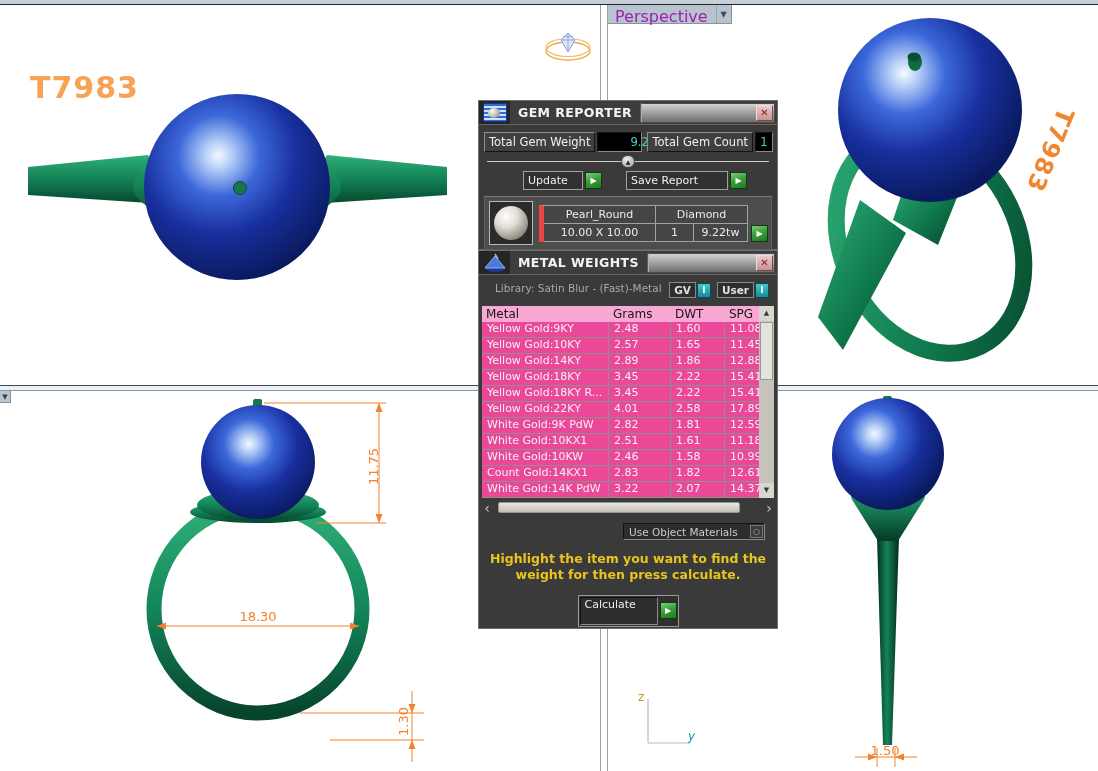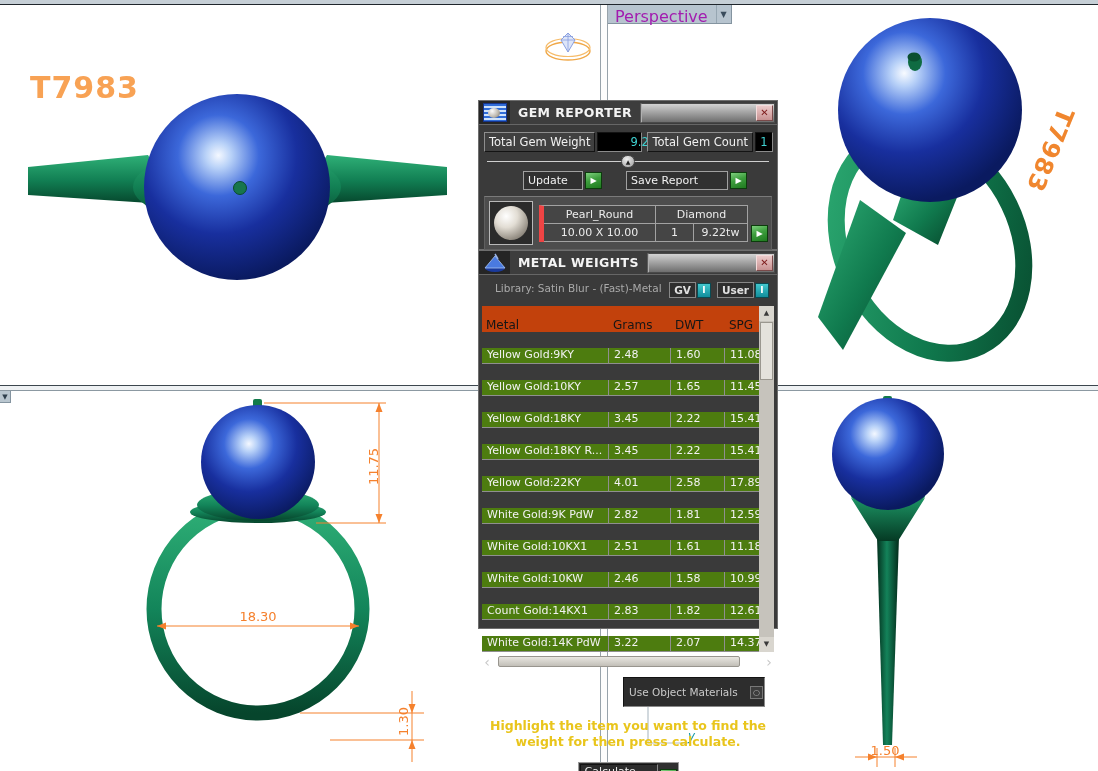--- a/index.html
+++ b/index.html
@@ -100,41 +100,41 @@
   .librow { display:flex; align-items:flex-start; margin:7px 8px 0 16px; }
   .liblabel { flex:1; color:#a9a9a9; font-size:10.5px; white-space:nowrap; }
   .gvbox { border:1px solid #888; background:#2e2e2e; color:#e0e0e0; font-size:10.5px; padding:1px 4px;font-weight:bold; }
   .tealbtn { width:14px; height:15px; background:linear-gradient(#43c7cd,#118e9c); border:1px solid #0a4a52;
              color:#fff; font-weight:bold; font-size:9px; line-height:13px; text-align:center; margin-left:1px; }
   .userwrap { margin-left:6px; display:flex; align-items:center; }
   .gvwrap { display:flex; align-items:center; }
 
   .mtable { position:relative; width:292px; margin:8px 0 0 3px; }
   .mclip { width:277px; overflow:hidden; }
-  .mhead { display:flex; width:292px; height:26px; background:#c2410c; align-items:flex-end; }
+  .mhead { display:flex; width:292px; height:16px; background:#f9a8d4; align-items:center; }
   .mh { font-size:12px; color:#161616; padding-left:4px; flex:none; white-space:nowrap; }
   .mw0 { width:127px; } .mw1 { width:62px; } .mw2 { width:54px; } .mw3 { width:49px; }
-  .mrow { display:flex; width:327px; height:16px; background:#4d7c0f; border-bottom:1px solid #8f8f8f;margin-top:16px; }
+  .mrow { display:flex; width:327px; height:16px; background:#ec4899; border-bottom:1px solid #8f8f8f; }
   .mcell { flex:none; border-right:1px solid #8f8f8f; color:#f2f2f2; font-size:11px; line-height:14px;
            padding-left:5px; white-space:nowrap; overflow:hidden; }
   .mcell:last-child { border-right:none; }
   .vscroll { position:absolute; right:0; top:0; bottom:0; width:15px; background:#c6c3bc;
              display:flex; flex-direction:column; align-items:center; }
   .vs-btn { width:15px; height:15px; background:#d9d6cf; color:#3a3a3a; font-size:7px; line-height:15px; text-align:center; flex:none; }
   .vs-thumb { width:13px; height:58px; background:#e4e2dc; border:1px solid #9a978f; margin-top:1px; }
   .vs-down { margin-top:auto; }
 
   .hscroll { display:flex; align-items:center; height:13px; margin:3px 0 0 3px; width:292px; }
   .hs-arrow { color:#c8c8c8; font-size:14px; line-height:10px; width:10px; text-align:center; flex:none; }
   .hs-track { flex:1; height:11px; position:relative; margin:0 2px; }
   .hs-thumb { position:absolute; left:4px; right:22px; top:0; height:11px; border-radius:2px;
               background:linear-gradient(#e8e6e0,#c2bfb8); border:1px solid #98958e; }
 
   .use-row { display:flex; justify-content:flex-end; margin:9px 12px 0 0; }
-  .use-box { display:flex; align-items:center; width:142px; height:30px; }
+  .use-box { display:flex; align-items:center; width:142px; height:17px; }
   .use-label { flex:1; color:#c9c9c9; font-size:10.5px; padding-left:5px; white-space:nowrap; }
   .use-radio { width:13px; height:13px; margin-right:1px; border:1px solid #777; background:#3c3c3c;
                color:#b9b9b9; font-size:8px; line-height:11px; text-align:center; flex:none; }
 
   .instr { margin-top:11px; color:#e9c51c; font-weight:bold; font-size:12.5px; text-align:center;
            line-height:1.3; padding:0 6px; }
   .calc-row { display:flex; justify-content:center; margin-top:11px; }
   .calc-outer { display:flex; align-items:center; border:1px solid #9a9a9a; background:#303030; padding:1px; }
   .calc-box { width:78px; height:28px; color:#eee; font-size:11px; line-height:14px; padding-left:4px; }
 </style>
@@ -384,20 +384,26 @@
               <div class="mcell mw2">1.60</div>
               <div class="mcell mw3">11.08</div>
             </div>
             <div class="mrow">
               <div class="mcell mw0">Yellow Gold:10KY</div>
               <div class="mcell mw1">2.57</div>
               <div class="mcell mw2">1.65</div>
               <div class="mcell mw3">11.45</div>
             </div>
             <div class="mrow">
+              <div class="mcell mw0">Yellow Gold:14KY</div>
+              <div class="mcell mw1">2.89</div>
+              <div class="mcell mw2">1.86</div>
+              <div class="mcell mw3">12.88</div>
+            </div>
+            <div class="mrow">
               <div class="mcell mw0">Yellow Gold:18KY</div>
               <div class="mcell mw1">3.45</div>
               <div class="mcell mw2">2.22</div>
               <div class="mcell mw3">15.41</div>
             </div>
             <div class="mrow">
               <div class="mcell mw0">Yellow Gold:18KY R...</div>
               <div class="mcell mw1">3.45</div>
               <div class="mcell mw2">2.22</div>
               <div class="mcell mw3">15.41</div>

